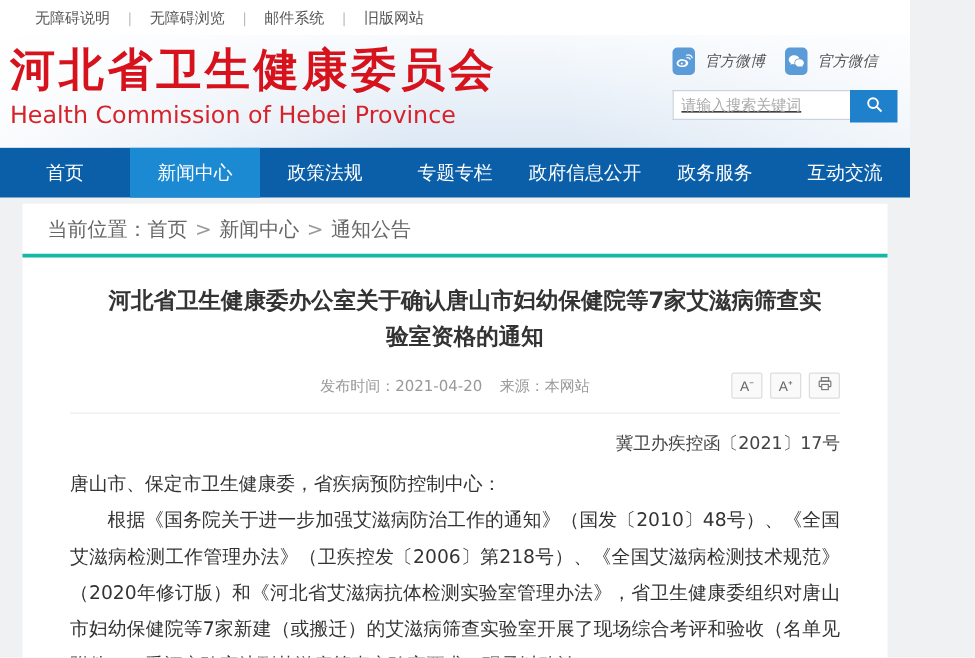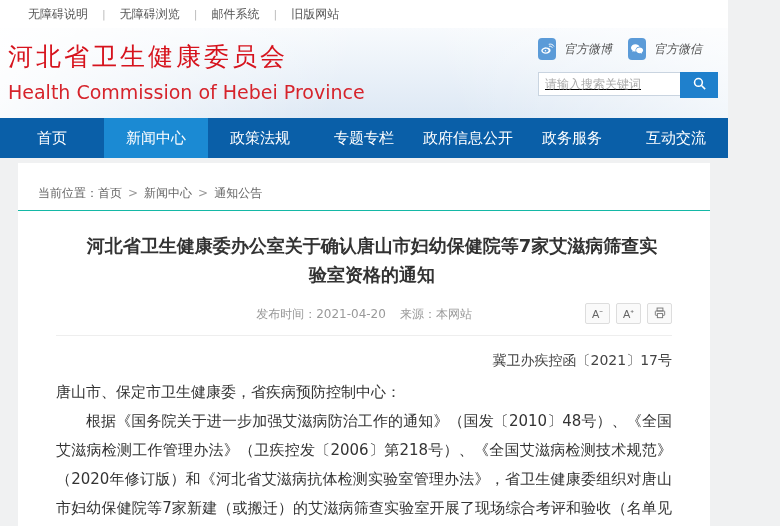--- a/index.html
+++ b/index.html
@@ -11,21 +11,21 @@
     padding-left:28px;font-size:12px;color:#555;}
   .topbar a{color:#555;text-decoration:none;cursor:pointer;}
   .topbar .sep{color:#bbb;margin:0 14px;font-size:11px;}
 
   
   .banner{height:90px;position:relative;
     background:linear-gradient(115deg,rgba(255,255,255,.95) 0%,rgba(255,255,255,0) 48%),
                linear-gradient(245deg,rgba(255,255,255,.7) 0%,rgba(255,255,255,0) 40%),
                linear-gradient(to bottom,#f7fafd,#dde8f4);}
   .logo{position:absolute;left:8px;top:8px;}
-  .logo .cn{font-size:25px;font-weight:normal;color:#d6131d;letter-spacing:3px;line-height:42px;}
+  .logo .cn{font-size:36px;font-weight:bold;color:#d6131d;letter-spacing:3px;line-height:42px;}
   .logo .en{font-size:19px;color:#d6232b;line-height:24px;margin-top:2px;}
   .header-right{position:absolute;right:10px;top:8px;width:180px;}
   .social-row{display:flex;align-items:center;height:26px;font-size:12px;color:#555;font-style:italic;}
   .sq{width:22px;height:22px;border-radius:4px;background:#5b9bd8;display:inline-flex;
     align-items:center;justify-content:center;margin-right:8px;cursor:pointer;}
   .sq svg{width:16px;height:16px;}
   .social-label{margin-right:16px;white-space:nowrap;cursor:pointer;}
   .search-row{display:flex;margin-top:10px;height:26px;text-decoration:underline;}
   .search-row input{flex:1;height:24px;border:1px solid #c9d4e0;border-right:none;
     padding:0 6px;font-size:12px;color:#333;outline:none;box-sizing:border-box;min-width:0;}
@@ -35,22 +35,22 @@
   .search-btn svg{width:17px;height:17px;}
 
   
   .nav{height:40px;background:#0a5fa8;display:flex;}
   .nav-item{flex:1;display:flex;align-items:center;justify-content:center;
     color:#fff;font-size:15px;white-space:nowrap;cursor:pointer;}
   .nav-item.active{background:#1b8ad3;}
 
   
   .content{margin:5px 18px 0 18px;background:#fff;min-height:363px;}
-  .breadcrumb{padding:22px 0 8px 20px;font-size:12px;color:#666;
-    border-bottom:1px solid #14b8a6;}
+  .breadcrumb{padding:11px 0 8px 20px;font-size:16px;color:#666;
+    border-bottom:3px solid #14b8a6;}
   .breadcrumb a{color:#666;text-decoration:none;cursor:pointer;}
   .breadcrumb .bsep{margin:0 6px;color:#999;}
 
   .article{padding:0 38px;}
   .article-title{margin:20px 14px 0 30px;font-size:18px;font-weight:bold;color:#333;
     text-align:center;line-height:29px;}
   .meta{position:relative;margin-top:14px;padding-bottom:10px;border-bottom:1px solid #eee;
     text-align:center;font-size:12px;color:#999;height:22px;line-height:22px;}
   .meta .mspace{display:inline-block;width:14px;}
   .meta-tools{position:absolute;right:0;top:0;display:flex;gap:6px;}

